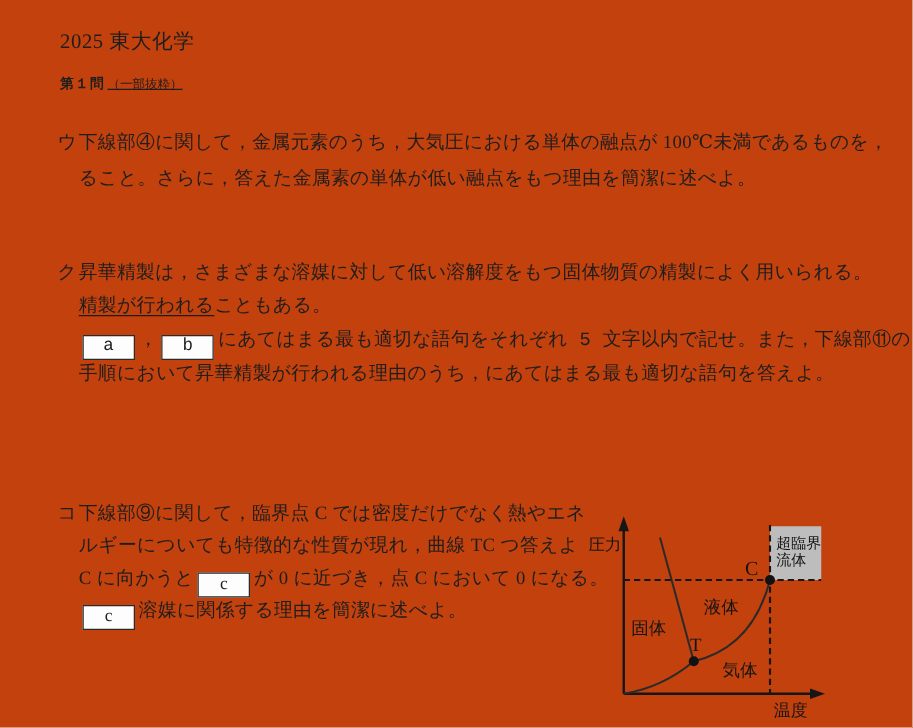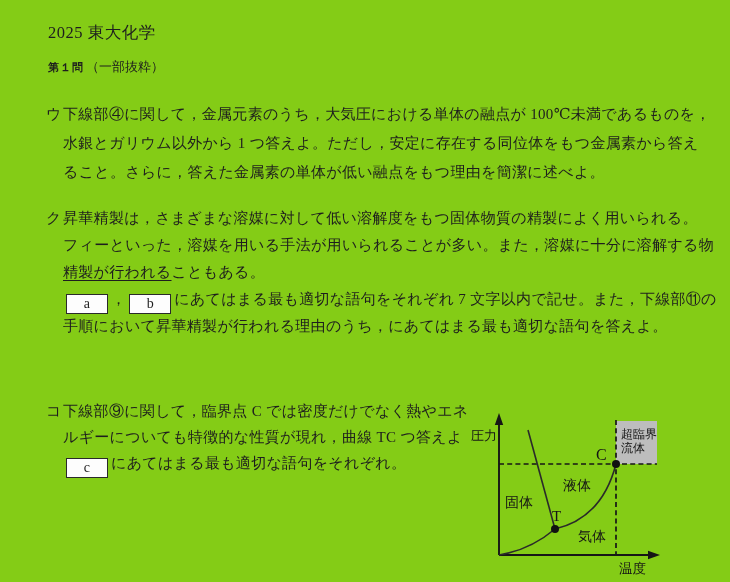--- a/index.html
+++ b/index.html
@@ -1,30 +1,30 @@
 <!DOCTYPE html>
 <html><head>
 <meta charset="utf-8">
 <style>
   html,body{margin:0;padding:0;background:#e8e8e8;}
   .page{
-    position:relative;width:730px;height:582px;background:#84cc16;
+    position:relative;width:730px;height:582px;background:#c2410c;
     font-family:"Liberation Serif","DejaVu Serif",serif;color:#1e1e1e;
     overflow:hidden;margin:0 auto;
   }
   .doc-title{position:absolute;left:48px;top:22px;font-size:16.5px;font-weight:500;letter-spacing:.5px;}
   .q-heading{position:absolute;left:48px;top:57px;font-size:15.5px;}
   .q-heading .head{font-weight:bold;font-size:11px;letter-spacing:1px;}
-  .q-heading .note{font-size:13px;margin-left:2px;}
+  .q-heading .note{font-size:10px;margin-left:2px;text-decoration:underline;}
   .para{position:absolute;left:46px;font-size:15px;letter-spacing:.3px;}
   .para .line{white-space:nowrap;}
   .para-u{top:100px;}
   .para-u .line{line-height:29px;height:29px;}
   .para-ku{top:205px;}
-  .para-ku .line{line-height:27px;height:27px;}
+  .para-ku .line{line-height:27px;height:27px;font-family:Liberation Mono, monospace;}
   .para-ko{top:398px;width:440px;}
   .para-ko .line{line-height:26px;height:26px;}
   .cont{padding-left:17px;}
   .marker{display:inline-block;width:17px;}
   .u{ text-decoration:underline; text-underline-offset:3px; text-decoration-thickness:1px; }
   .blank{
     display:inline-block;width:40px;height:18px;border:1.3px solid #2a2a2a;
     text-align:center;font-size:14px;line-height:17px;vertical-align:-4px;
     margin:0 3px;background:#fdfdfd;
   }
@@ -37,36 +37,35 @@
 <div class="page">
 
   <div class="doc-title">2025 東大化学</div>
 
   <div class="q-heading">
     <span class="head">第１問</span><span class="note">（一部抜粋）</span>
   </div>
 
   <div class="para para-u">
     <div class="line"><span class="marker">ウ</span><span>下線部④に関して，金属元素のうち，大気圧における単体の融点が 100℃未満であるものを，</span></div>
-    <div class="line cont">水銀とガリウム以外から 1 つ答えよ。ただし，安定に存在する同位体をもつ金属素から答え</div>
     <div class="line cont">ること。さらに，答えた金属素の単体が低い融点をもつ理由を簡潔に述べよ。</div>
   </div>
 
   <div class="para para-ku">
     <div class="line"><span class="marker">ク</span><span>昇華精製は，さまざまな溶媒に対して低い溶解度をもつ固体物質の精製によく用いられる。</span></div>
-    <div class="line cont">フィーといった，溶媒を用いる手法が用いられることが多い。また，溶媒に十分に溶解する物</div>
     <div class="line cont"><span class="u">精製が行われる</span><span>こともある。</span></div>
-    <div class="line cont"><span class="blank">a</span><span>，</span><span class="blank">b</span><span>にあてはまる最も適切な語句をそれぞれ 7 文字以内で記せ。また，下線部⑪の</span></div>
+    <div class="line cont"><span class="blank">a</span><span>，</span><span class="blank">b</span><span>にあてはまる最も適切な語句をそれぞれ 5 文字以内で記せ。また，下線部⑪の</span></div>
     <div class="line cont">手順において昇華精製が行われる理由のうち，にあてはまる最も適切な語句を答えよ。</div>
   </div>
 
   <div class="para para-ko">
     <div class="line"><span class="marker">コ</span><span>下線部⑨に関して，臨界点 C では密度だけでなく熱やエネ</span></div>
     <div class="line cont">ルギーについても特徴的な性質が現れ，曲線 TC つ答えよ</div>
-    <div class="line cont"><span class="blank">c</span><span>にあてはまる最も適切な語句をそれぞれ。</span></div>
+    <div class="line cont"><span>C に向かうと</span><span class="blank">c</span><span>が 0 に近づき，点 C において 0 になる。</span></div>
+    <div class="line cont"><span class="blank">c</span><span>溶媒に関係する理由を簡潔に述べよ。</span></div>
   </div>
 
   <svg class="diagram" width="260" height="169" viewBox="0 0 260 169">
 
     <rect x="146" y="8" width="41" height="43" fill="#bdbdbd"></rect>
 
     <line x1="29" y1="51" x2="187" y2="51" stroke="#161616" stroke-width="1.7" stroke-dasharray="5 3.2"></line>
     <line x1="146" y1="7" x2="146" y2="142" stroke="#161616" stroke-width="1.7" stroke-dasharray="5 3.2"></line>
 
     <line x1="29" y1="142" x2="29" y2="7" stroke="#161616" stroke-width="1.9"></line>

